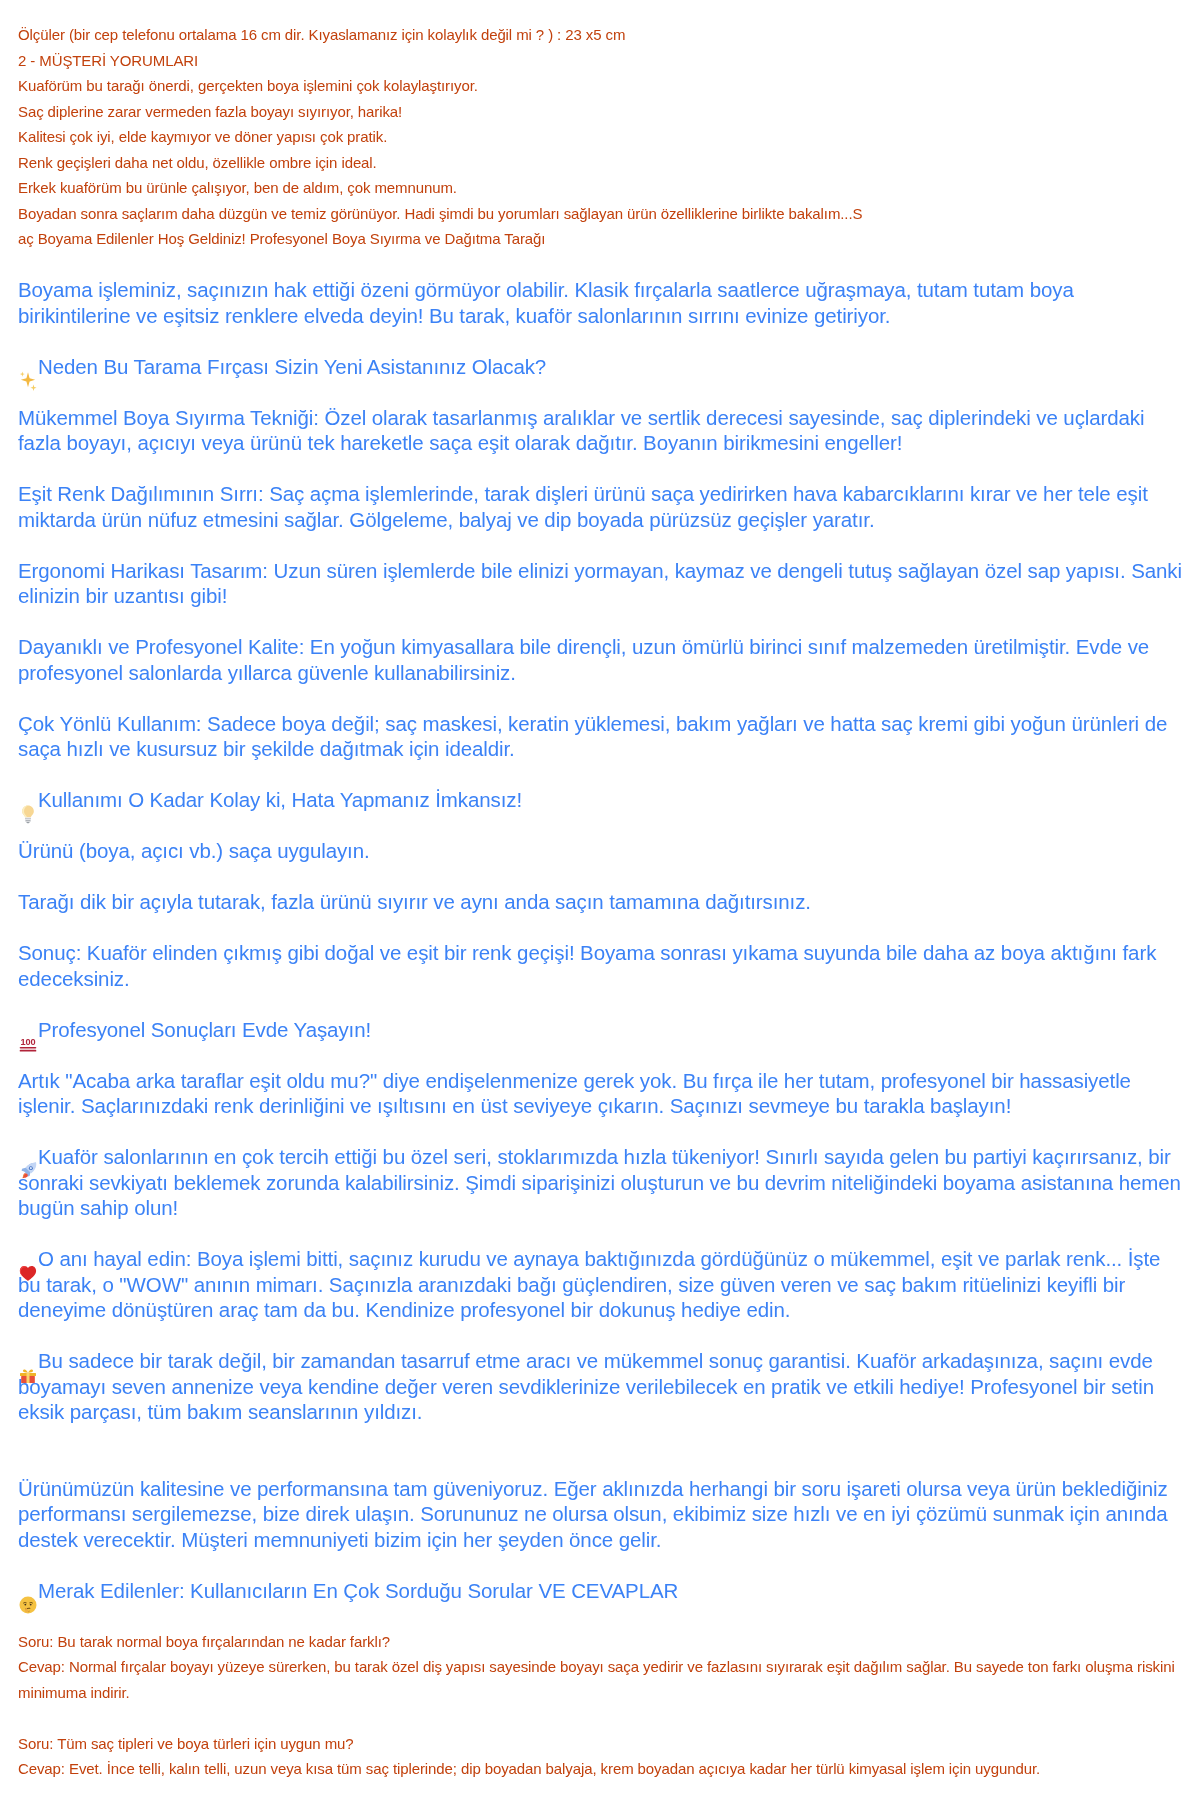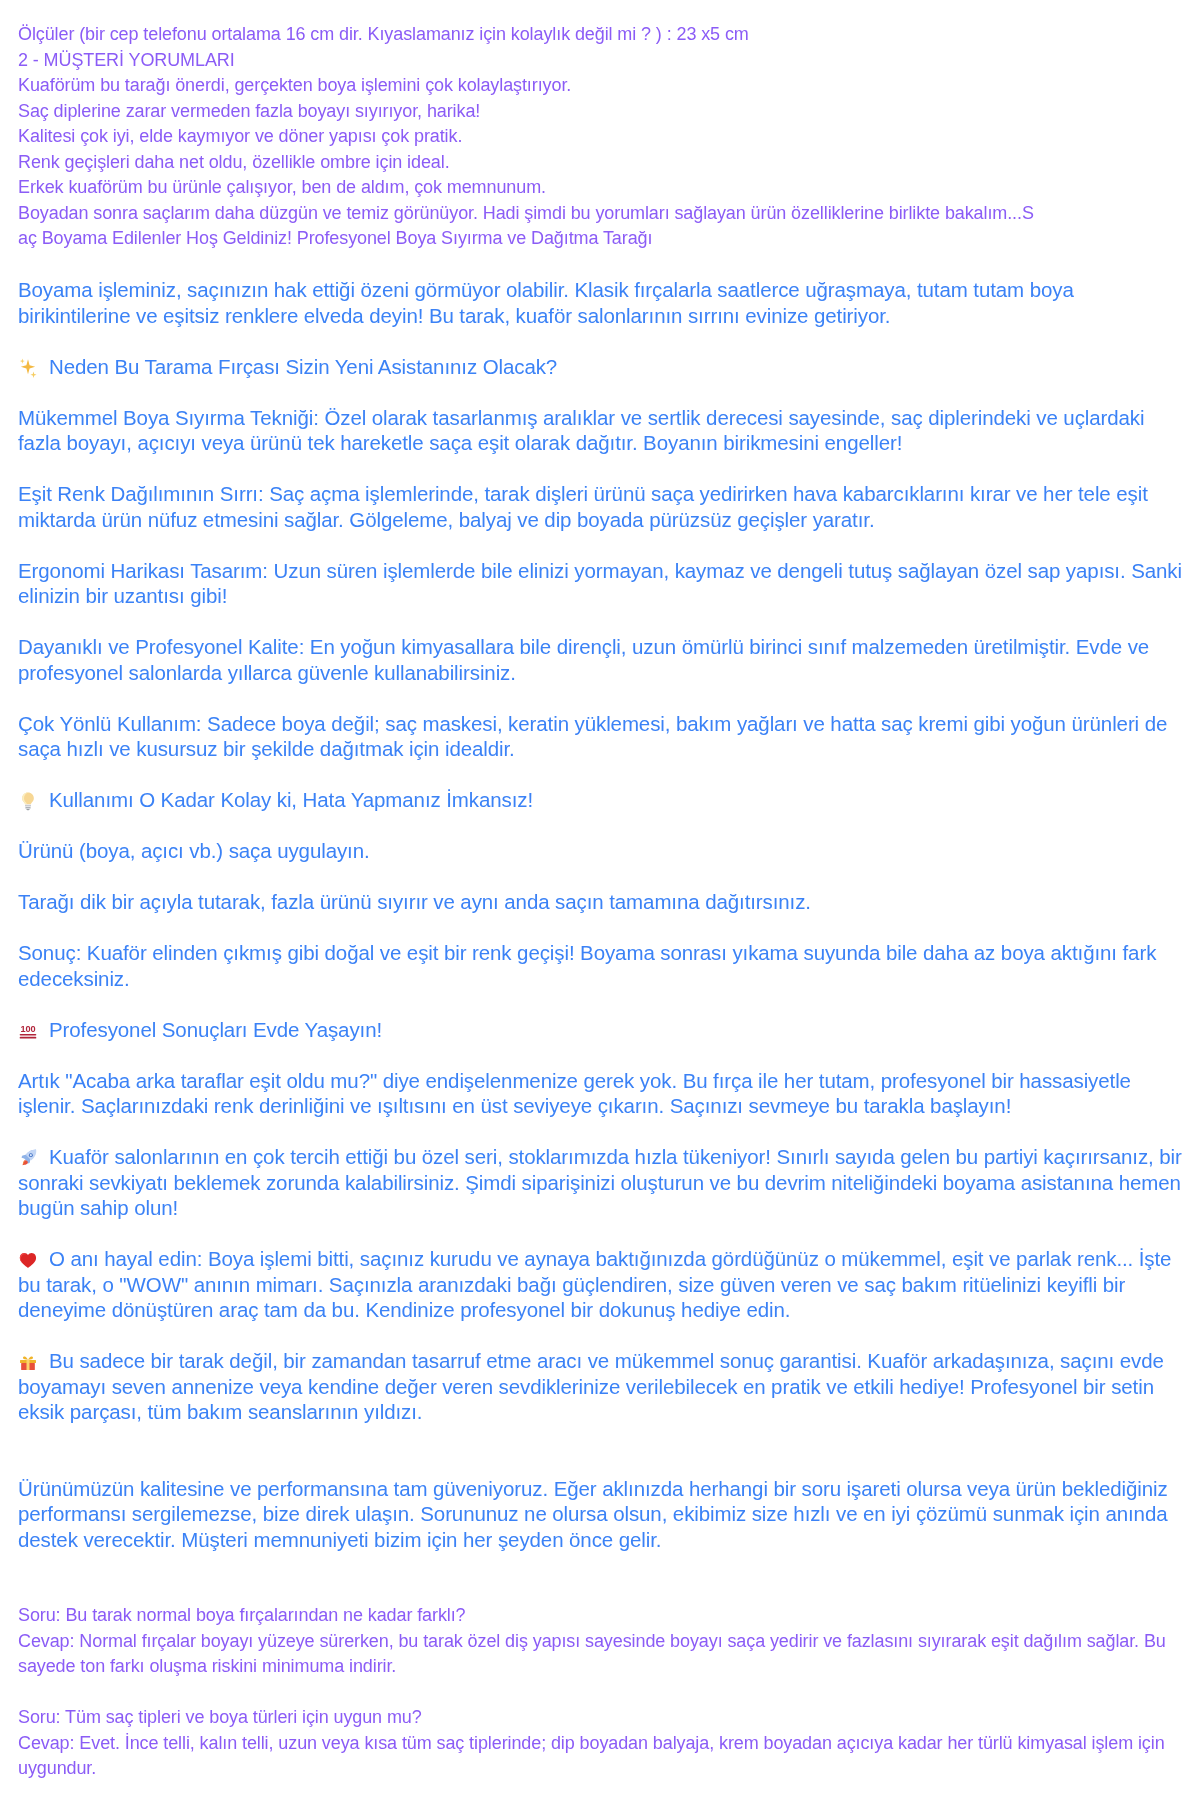--- a/index.html
+++ b/index.html
@@ -15,44 +15,44 @@
     overflow: hidden;
   }
   #page {
     box-sizing: border-box;
     width: 1200px;
     height: 1800px;
     padding: 22px 18px 0 18px;
     background: #ffffff;
   }
   .line {
-    font-size: 18px;
+    font-size: 15px;
     line-height: 25.5px;
     letter-spacing: -0.1px;
-    color: #8b5cf6;
+    color: #c2410c;
     white-space: normal;
   }
   .para {
     font-size: 20.5px;
     line-height: 25.5px;
     letter-spacing: -0.1px;
     color: #3b82f6;
     margin: 0;
   }
   .gap {
     height: 25.5px;
   }
   .emoji {
     display: inline-block;
     vertical-align: -2px;
-    margin-right: 11px;
+    margin-right: 0;
     width: 20px;
     height: 20px;
     position: relative;
-    top: 2px;
+    top: 15px;
   }
   .emoji svg { display: block; }
 </style>
 </head>
 <body>
 
 <div id="page">
 
   <div class="line">Ölçüler (bir cep telefonu ortalama 16 cm dir. Kıyaslamanız için kolaylık değil mi ? ) : 23 x5 cm</div>
   <div class="line">2 - MÜŞTERİ YORUMLARI</div>
@@ -160,20 +160,31 @@
 
   <div class="gap"></div>
 
 
   <div class="gap"></div>
 
   <p class="para">Ürünümüzün kalitesine ve performansına tam güveniyoruz. Eğer aklınızda herhangi bir soru işareti olursa veya ürün beklediğiniz performansı sergilemezse, bize direk ulaşın. Sorununuz ne olursa olsun, ekibimiz size hızlı ve en iyi çözümü sunmak için anında destek verecektir. Müşteri memnuniyeti bizim için her şeyden önce gelir.</p>
 
   <div class="gap"></div>
 
+  <p class="para"><span class="emoji"><svg viewBox="0 0 24 24" width="20" height="20">
+          <circle cx="12" cy="12" r="10.2" fill="#f5c242"></circle>
+          <path d="M6.6 9.6c.9-.8 2.3-.9 3.3-.3" stroke="#6b4a10" stroke-width="1.2" fill="none" stroke-linecap="round"></path>
+          <path d="M17.4 9.6c-.9-.8-2.3-.9-3.3-.3" stroke="#6b4a10" stroke-width="1.2" fill="none" stroke-linecap="round"></path>
+          <circle cx="8.8" cy="11.5" r="1.1" fill="#41331c"></circle>
+          <circle cx="15.2" cy="11.5" r="1.1" fill="#41331c"></circle>
+          <path d="M9.6 16.6c1.4-.5 3-.8 4.6-.6" stroke="#6b4a10" stroke-width="1.3" fill="none" stroke-linecap="round"></path>
+          <path d="M11.6 18.6c-1.2.6-2.4.2-2.9-.7-.4-.8 0-1.6.7-2 .5-.3 1.1-.2 1.4.1" fill="#e8a33d"></path>
+          <ellipse cx="10.6" cy="19.2" rx="2.3" ry="1.7" fill="#eeb144"></ellipse>
+          <path d="M12.5 20.2c.7-.3 1.3-.7 1.7-1.2" stroke="#c98a2c" stroke-width="0.9" fill="none" stroke-linecap="round"></path>
+        </svg></span><span>Merak Edilenler: Kullanıcıların En Çok Sorduğu Sorular VE CEVAPLAR</span></p>
 
   <div class="gap"></div>
 
   <div class="line">Soru: Bu tarak normal boya fırçalarından ne kadar farklı?</div>
   <div class="line">Cevap: Normal fırçalar boyayı yüzeye sürerken, bu tarak özel diş yapısı sayesinde boyayı saça yedirir ve fazlasını sıyırarak eşit dağılım sağlar. Bu sayede ton farkı oluşma riskini minimuma indirir.</div>
 
   <div class="gap"></div>
 
   <div class="line">Soru: Tüm saç tipleri ve boya türleri için uygun mu?</div>
   <div class="line">Cevap: Evet. İnce telli, kalın telli, uzun veya kısa tüm saç tiplerinde; dip boyadan balyaja, krem boyadan açıcıya kadar her türlü kimyasal işlem için uygundur.</div>

